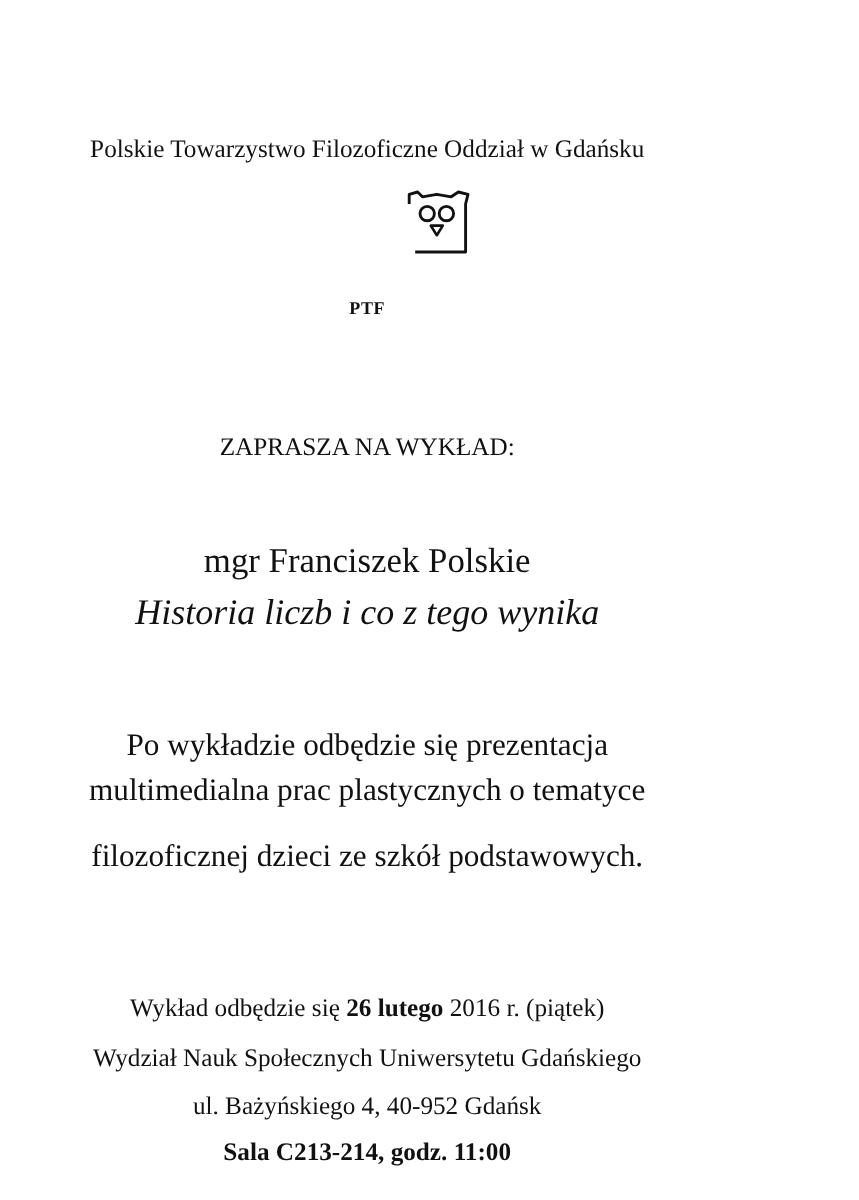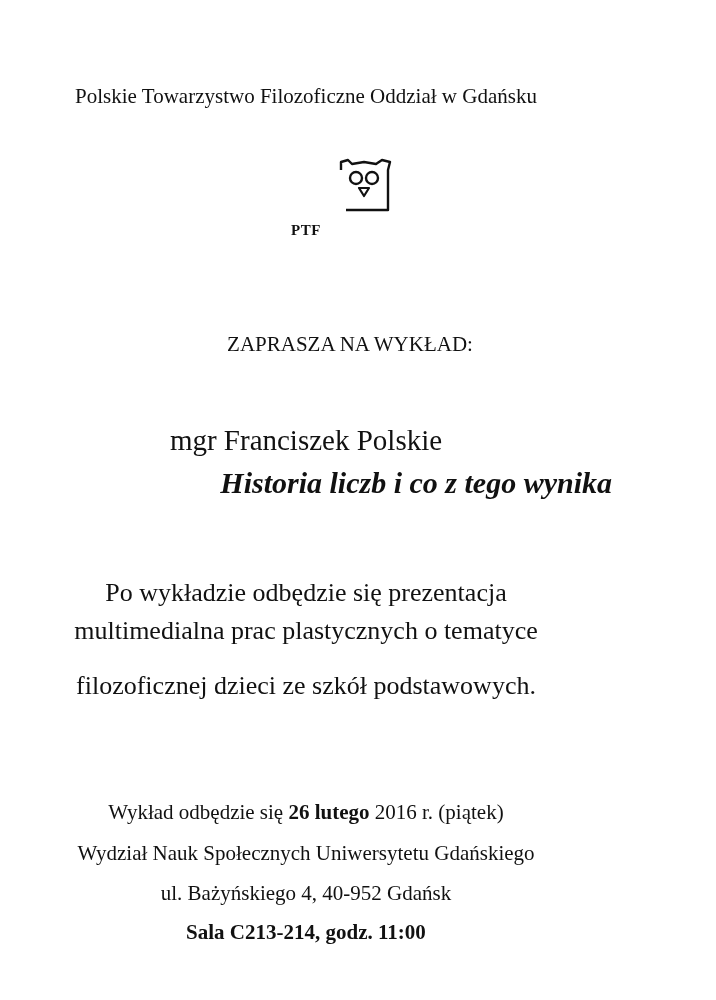--- a/index.html
+++ b/index.html
@@ -1,24 +1,24 @@
 <!DOCTYPE html>
 <html><head>
 <meta charset="utf-8">
 <style>
   html, body { margin: 0; padding: 0; background: #ffffff; }
   body { width: 716px; height: 1000px; position: relative; overflow: hidden;
          font-family: "Liberation Serif", "DejaVu Serif", serif; color: #111111; }
-  .line { position: absolute; left: 0; width: 612px; text-align: center; white-space: nowrap; }
+  .line { position: absolute; left: 0; width: 612px; text-align: center; white-space: nowrap; margin-top: 28px; }
   .org { top: 84px; font-size: 21px; }
   .logo { position: absolute; left: 336px; top: 156px; width: 60px; height: 60px; }
   .ptf { top: 222px; font-size: 15px; font-weight: bold; letter-spacing: 0.5px; }
-  .invite { top: 332px; font-size: 21px; padding-left: 44px; }
+  .invite { top: 332px; font-size: 21px; }
   .speaker { top: 424px; font-size: 29px; }
-  .title { top: 466px; font-size: 30px; font-weight: bold; font-style: italic; text-align: right; }
+  .title { top: 466px; font-size: 30px; font-weight: normal; font-style: italic; }
   .desc { font-size: 26px; }
   .d1 { top: 578px; } .d2 { top: 616px; } .d3 { top: 671px; }
   .info { font-size: 21px; }
   .i1 { top: 800px; } .i2 { top: 841px; } .i3 { top: 881px; } .i4 { top: 920px; font-weight: bold; }
   b { font-weight: bold; }
 </style>
 </head>
 <body>
 
 <div class="line org">Polskie Towarzystwo Filozoficzne Oddział w Gdańsku</div>

